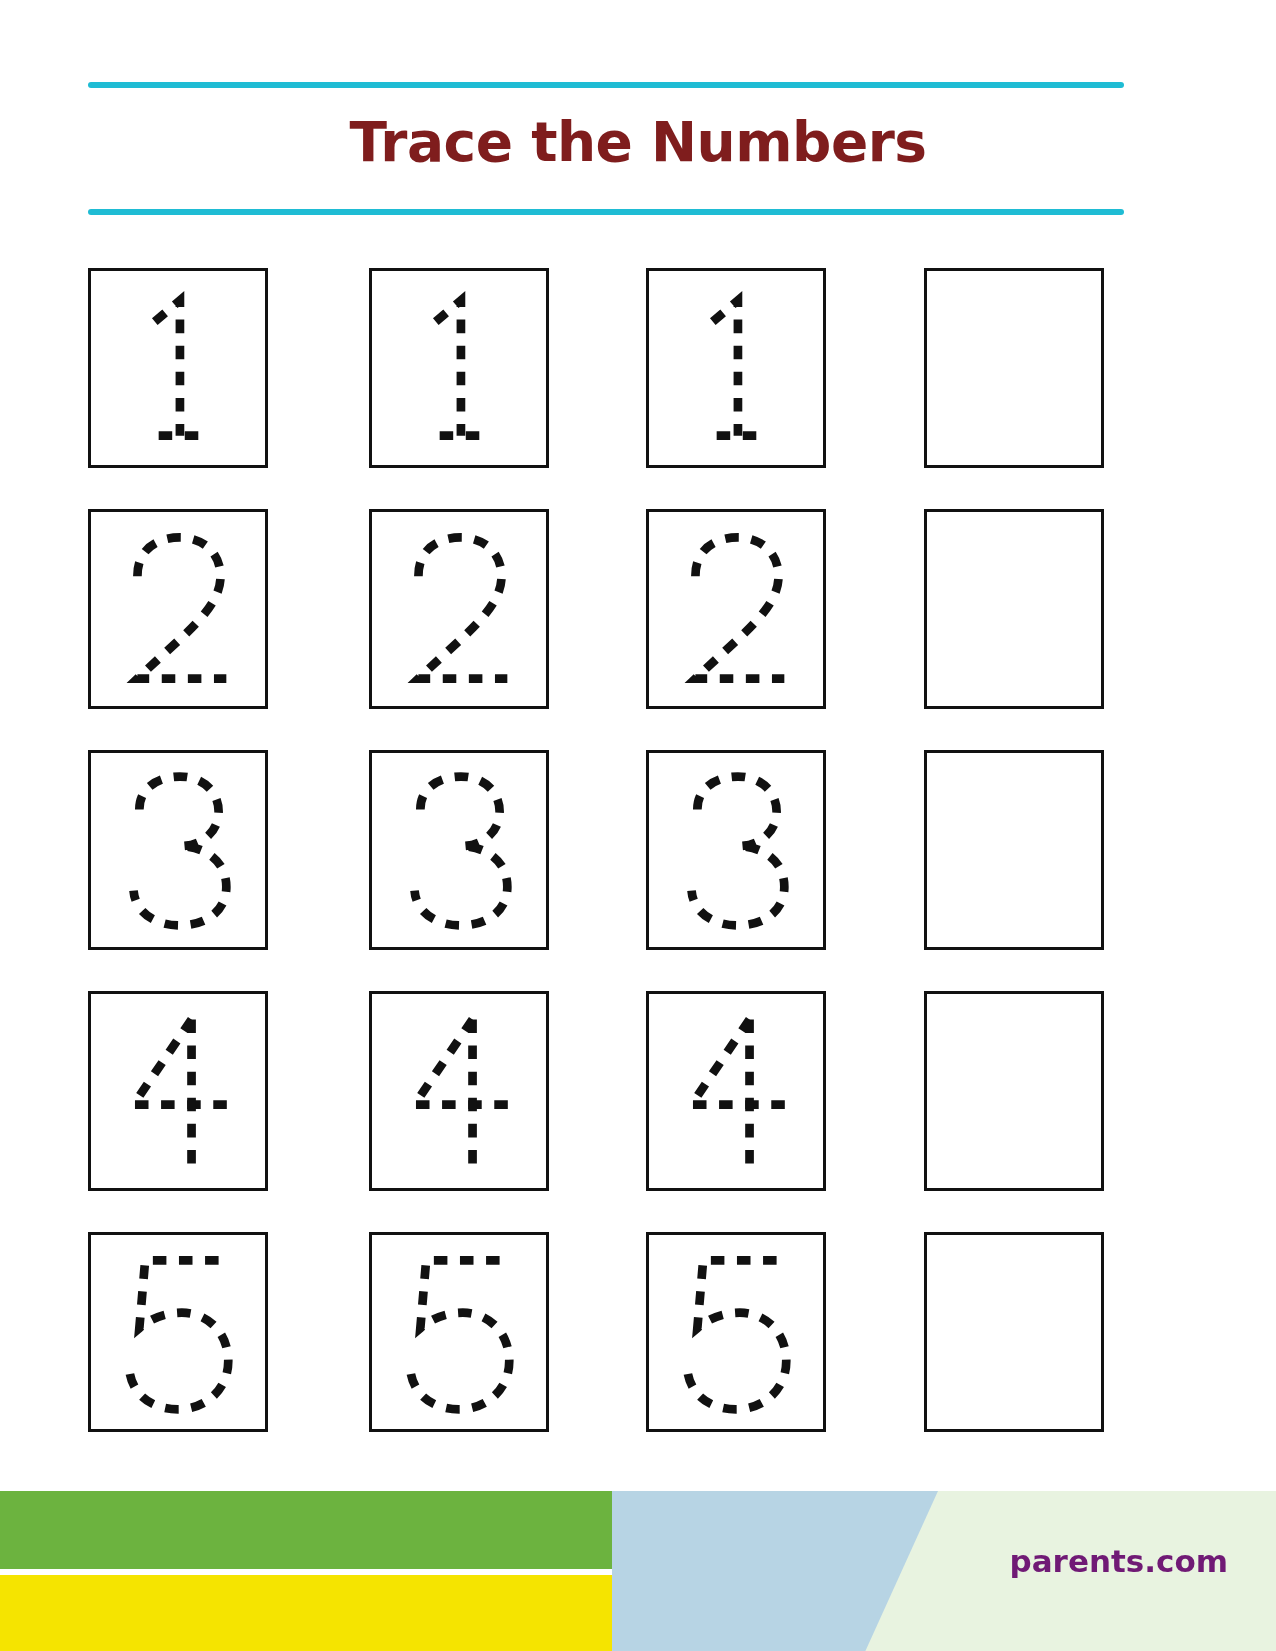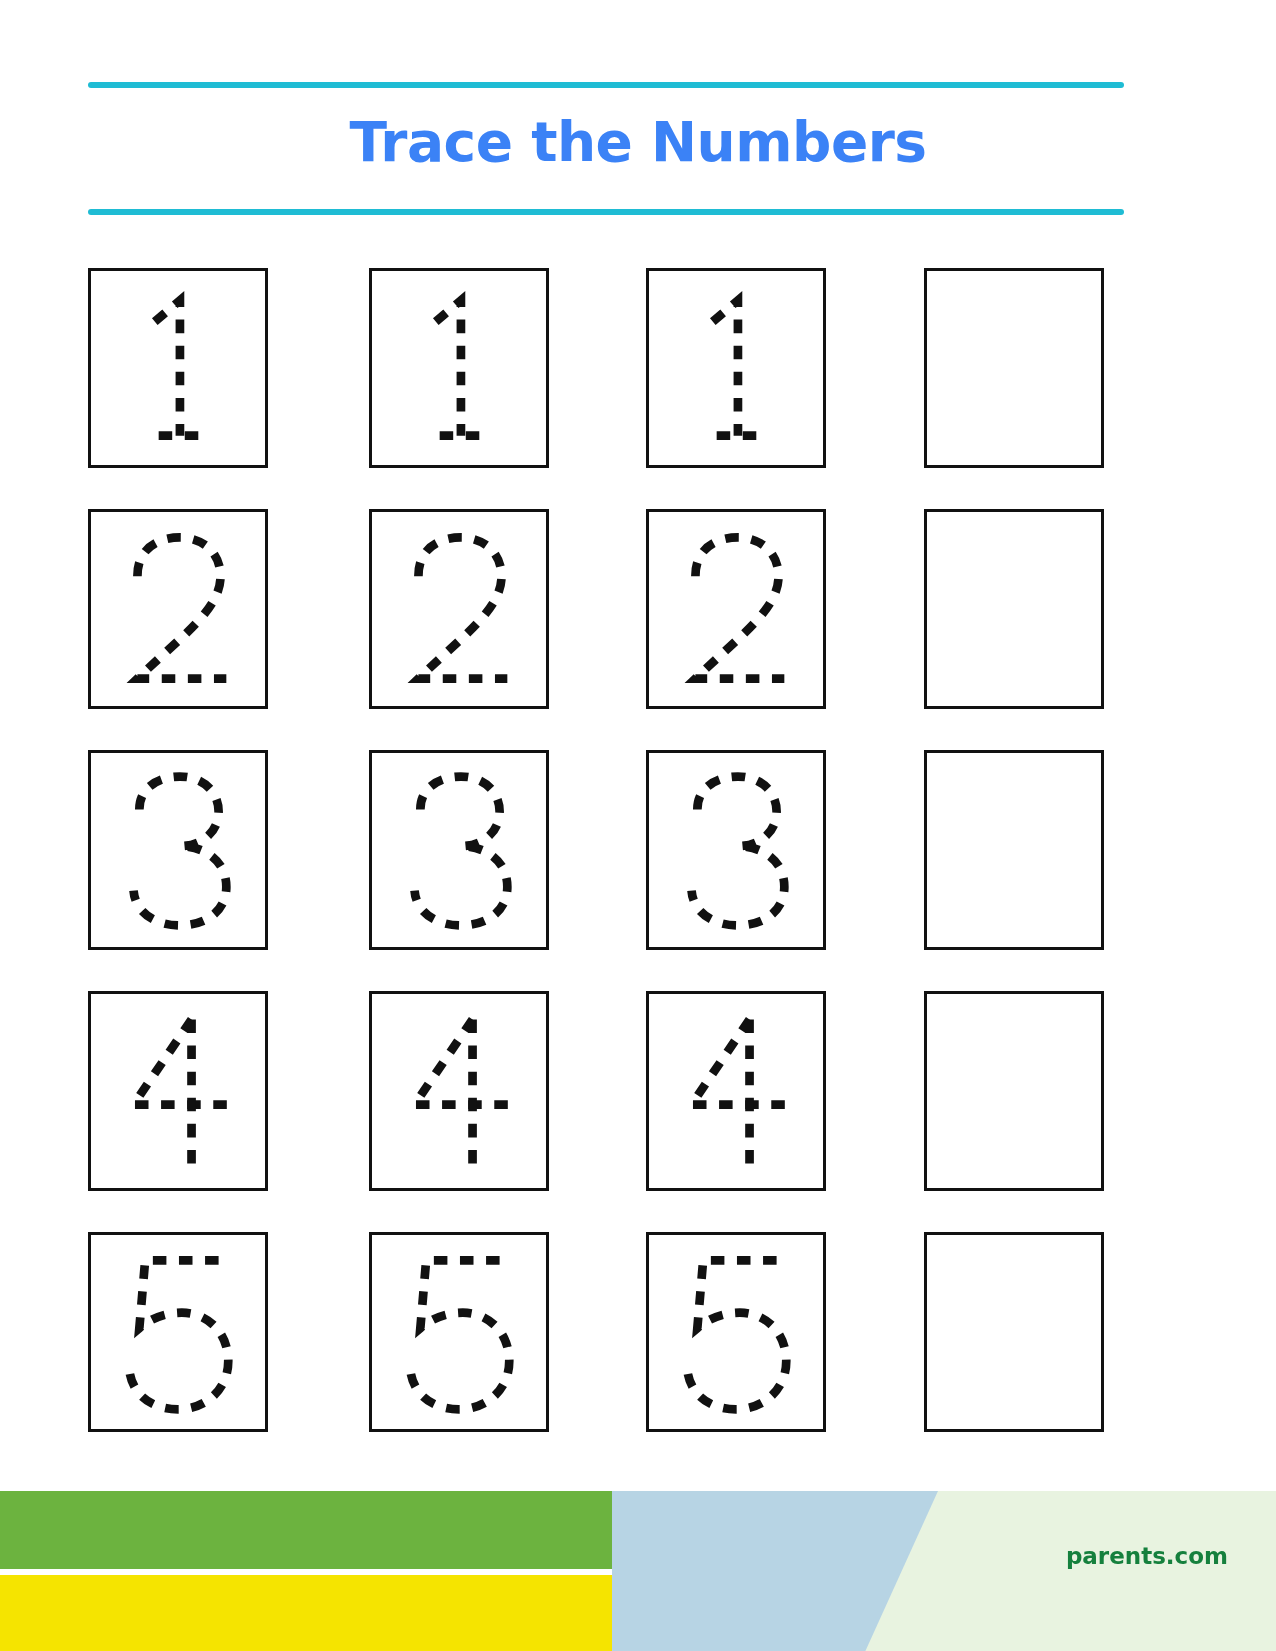--- a/index.html
+++ b/index.html
@@ -37,21 +37,21 @@
 
   .title {
     position: absolute;
     left: 0;
     top: 110px;
     width: 1276px;
     text-align: center;
     font-size: 55px;
     font-weight: bold;
     letter-spacing: -0.5px;
-    color: #3b82f6;
+    color: #7f1d1d;
     font-family: "DejaVu Sans", sans-serif;
   }
 
   
   .grid {
     position: absolute;
     left: 88px;
     top: 268px;
     width: 1036px;
   }
@@ -130,23 +130,23 @@
     left: 0;
     top: 78px;
     width: 612px;
     height: 8px;
     background: #ffffff;
   }
   .footer-brand {
     position: absolute;
     right: 48px;
     top: 52px;
-    font-size: 23px;
+    font-size: 31px;
     font-weight: bold;
-    color: #15803d;
+    color: #701a75;
     font-family: "DejaVu Sans", sans-serif;
   }
 </style>
 </head>
 <body>
 
 <div class="sheet">
 
   <div class="rule rule-top"></div>
   <div class="title">Trace the Numbers</div>

